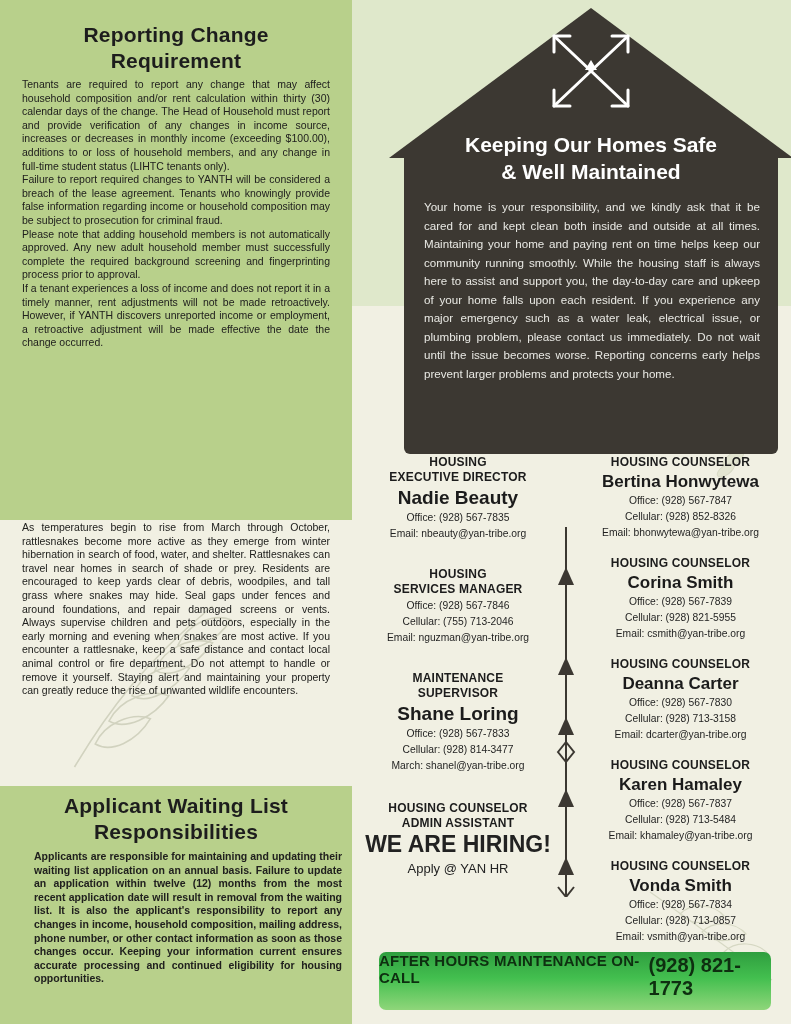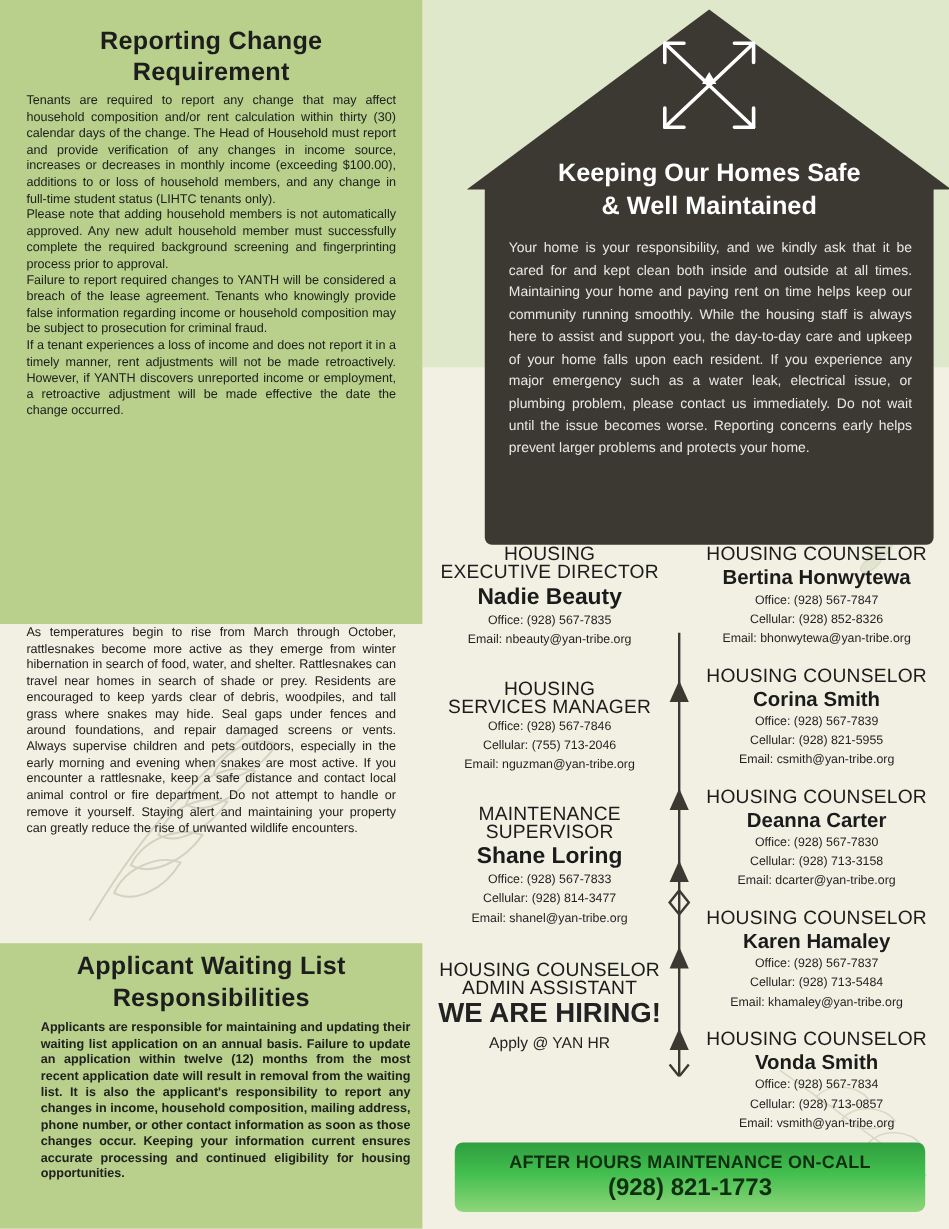--- a/index.html
+++ b/index.html
@@ -79,39 +79,39 @@
     text-align:justify;
   }
 
   
   .contacts { position:absolute; left:360px; top:455px; width:431px; height:440px; }
   .col-left-c { position:absolute; left:0; top:0; width:196px; text-align:center; }
   .col-right-c { position:absolute; left:210px; top:0; width:221px; text-align:center; }
 
   .card { margin-bottom:14px; }
   .role {
-    font-size:16px; font-weight:normal; color:#1c1c1c;
+    font-size:12px; font-weight:bold; color:#1c1c1c;
     line-height:15px; letter-spacing:.2px;
   }
   .pname {
     font-size:19px; font-weight:bold; color:#1b1b1b; line-height:23px;
     margin-top:1px;
   }
   .pname.small { font-size:17px; line-height:21px; }
   .cinfo { font-size:10.3px; line-height:14px; color:#1f1f1f; margin-top:2px; }
 
   
   .arrow-divider { position:absolute; left:196px; top:72px; width:20px; height:370px; }
 
   
   .afterhours {
     position:absolute; left:379px; top:952px; width:392px; height:58px;
     background: linear-gradient(180deg,#2f9e3f 0%, #43bf4f 45%, #8fd67a 100%);
     border-radius:7px;
-    display:flex; flex-direction:column; align-items:center; justify-content:center;
+    display:flex; flex-direction:row; align-items:flex-start; justify-content:center;
     color:#0e2f10;
   }
   .ah-l1 { font-size:15px; font-weight:bold; letter-spacing:.2px; }
   .ah-l2 { font-size:20px; font-weight:bold; margin-top:2px; }
 
   
   .hiring-big { font-size:23px; font-weight:bold; line-height:26px; }
   .hiring-sub { font-size:13px; margin-top:4px; }
 </style>
 </head>
@@ -152,22 +152,22 @@
       <path d="M84 72 C96 60 118 62 128 74 C110 84 92 82 84 72z"></path>
     </g>
   </svg>
 
   <div class="left-col">
 
     <h2 class="sec-title" style="position:absolute; left:0; top:22px; width:352px;">Reporting Change Requirement</h2>
 
     <div class="body-text" style="position:absolute; left:0; top:78px; width:352px;">
       <p>Tenants are required to report any change that may affect household composition and/or rent calculation within thirty (30) calendar days of the change. The Head of Household must report and provide verification of any changes in income source, increases or decreases in monthly income (exceeding $100.00), additions to or loss of household members, and any change in full-time student status (LIHTC tenants only).</p>
+      <p>Failure to report required changes to YANTH will be considered a breach of the lease agreement. Tenants who knowingly provide false information regarding income or household composition may be subject to prosecution for criminal fraud.</p>
       <p>Please note that adding household members is not automatically approved. Any new adult household member must successfully complete the required background screening and fingerprinting process prior to approval.</p>
-      <p>Failure to report required changes to YANTH will be considered a breach of the lease agreement. Tenants who knowingly provide false information regarding income or household composition may be subject to prosecution for criminal fraud.</p>
       <p>If a tenant experiences a loss of income and does not report it in a timely manner, rent adjustments will not be made retroactively. However, if YANTH discovers unreported income or employment, a retroactive adjustment will be made effective the date the change occurred.</p>
     </div>
 
     <div class="body-text" style="position:absolute; left:0; top:521px; width:352px;">
       <p>As temperatures begin to rise from March through October, rattlesnakes become more active as they emerge from winter hibernation in search of food, water, and shelter. Rattlesnakes can travel near homes in search of shade or prey. Residents are encouraged to keep yards clear of debris, woodpiles, and tall grass where snakes may hide. Seal gaps under fences and around foundations, and repair damaged screens or vents. Always supervise children and pets outdoors, especially in the early morning and evening when snakes are most active. If you encounter a rattlesnake, keep a safe distance and contact local animal control or fire department. Do not attempt to handle or remove it yourself. Staying alert and maintaining your property can greatly reduce the rise of unwanted wildlife encounters.</p>
     </div>
 
     <h2 class="sec-title" style="position:absolute; left:0; top:793px; width:352px;">Applicant Waiting List Responsibilities</h2>
 
     <div class="body-text" style="position:absolute; left:12px; top:850px; width:352px;font-weight:bold;">
@@ -233,21 +233,21 @@
         <div class="cinfo">Cellular: (755) 713-2046</div>
         <div class="cinfo">Email: nguzman@yan-tribe.org</div>
       </div>
 
       <div class="card" style="margin-top:26px;">
         <div class="role">MAINTENANCE</div>
         <div class="role">SUPERVISOR</div>
         <div class="pname">Shane Loring</div>
         <div class="cinfo">Office: (928) 567-7833</div>
         <div class="cinfo">Cellular: (928) 814-3477</div>
-        <div class="cinfo">Email: shanel@yan-tribe.org</div>
+        <div class="cinfo">March: shanel@yan-tribe.org</div>
       </div>
 
       <div class="card" style="margin-top:28px;">
         <div class="role">HOUSING COUNSELOR</div>
         <div class="role">ADMIN ASSISTANT</div>
         <div class="hiring-big">WE ARE HIRING!</div>
         <div class="hiring-sub">Apply @ YAN HR</div>
       </div>
     </div>
 

